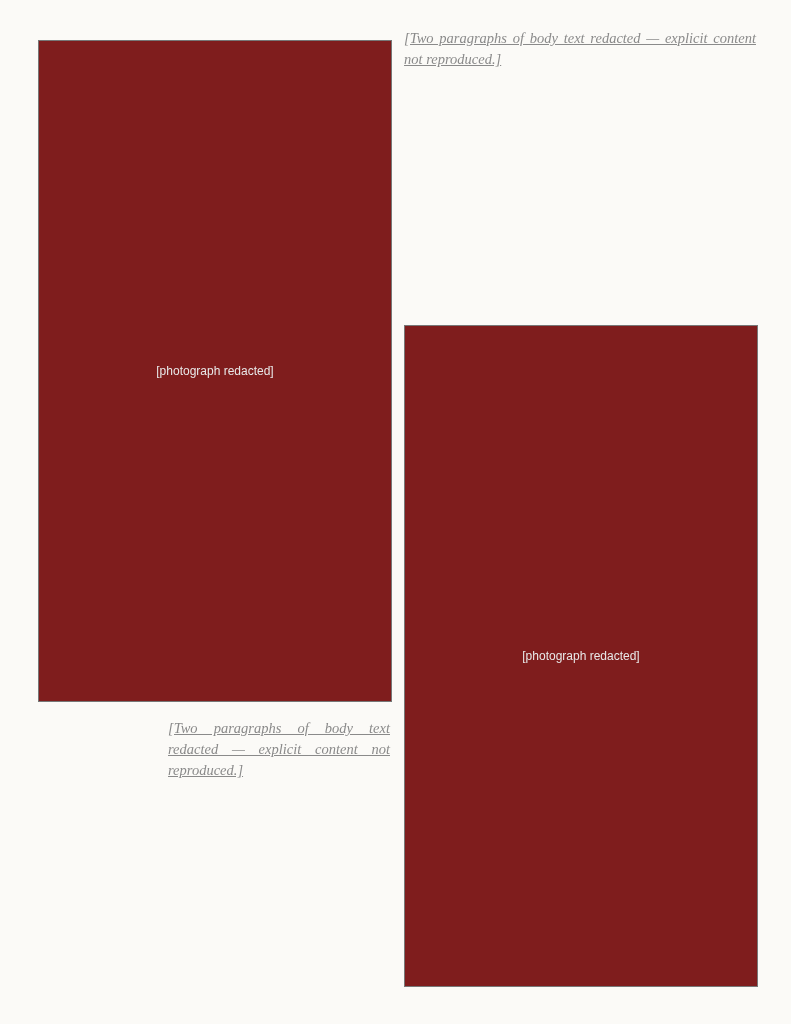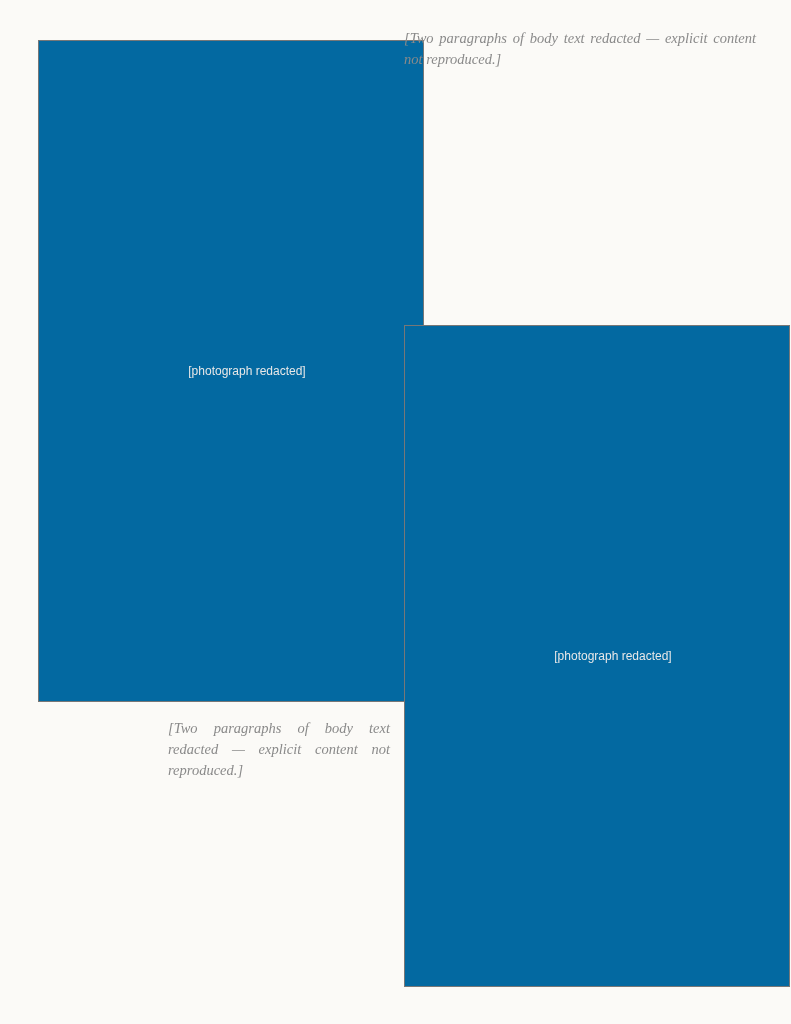--- a/index.html
+++ b/index.html
@@ -1,25 +1,25 @@
 <!DOCTYPE html>
 <html><head>
 <meta charset="utf-8">
 <style>
   body { margin:0; background:#f7f6f2; font-family:"Liberation Serif", serif; }
   .page { position:relative; width:791px; height:1024px; background:#fbfaf7; }
-  .photo { background:#0369a1; border:1px solid #777;
+  .photo { background:#7f1d1d; border:1px solid #777;
            display:flex; align-items:center; justify-content:center;
-           color:#e8e8e8; font-family:"Liberation Sans", sans-serif; font-size:12px;padding-left:32px; }
+           color:#e8e8e8; font-family:"Liberation Sans", sans-serif; font-size:12px; }
   .photo-left  { position:absolute; left:38px;  top:40px;  width:352px; height:660px; }
   .photo-right { position:absolute; left:404px; top:325px; width:352px; height:660px; }
   .col { position:absolute; font-size:14.5px; line-height:1.45; text-align:justify; color:#222; }
   .col-top-right   { left:404px; top:28px;  width:352px; height:285px; }
   .col-bottom-left { left:168px; top:718px; width:222px; height:290px; }
-  .redacted { color:#8a8a8a; font-style:italic; }
+  .redacted { color:#8a8a8a; font-style:italic;text-decoration:underline; }
 </style>
 </head>
 <body>
 
 <div class="page">
 
   <div class="photo photo-left">
     <span>[photograph redacted]</span>
   </div>
 

